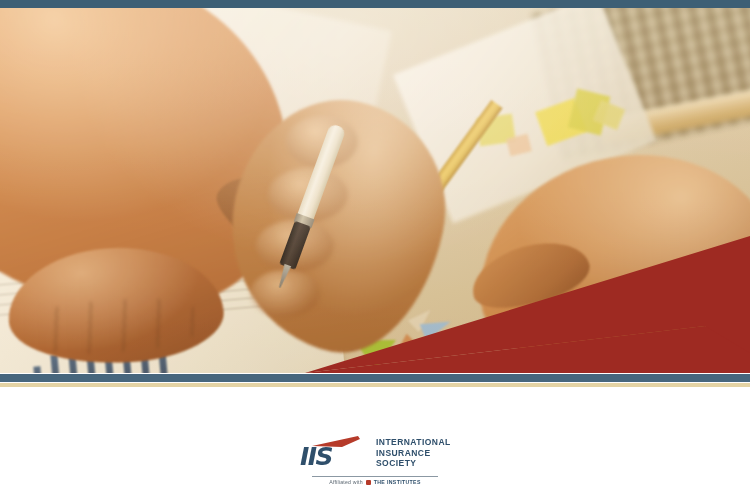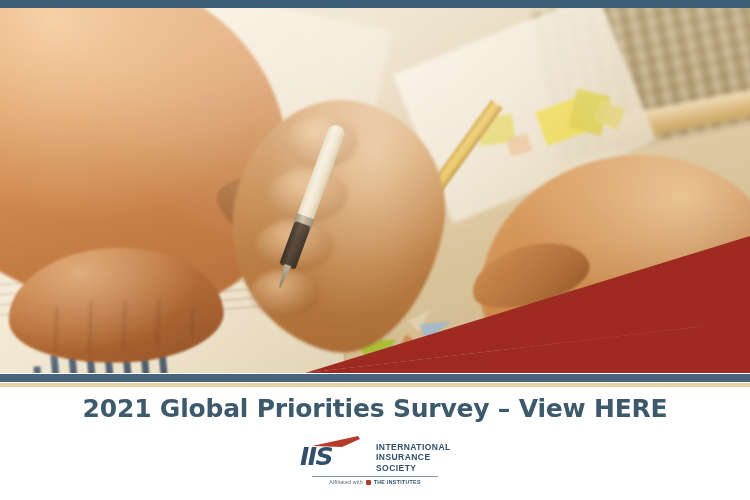--- a/index.html
+++ b/index.html
@@ -396,21 +396,21 @@
     justify-content: center;
     z-index: 34;
   }
   .logo {
     position: relative;
     width: 150px;
     height: 56px;
   }
   .logo-main {
     display: flex;
-    align-items: flex-end;
+    align-items: flex-start;
     gap: 6px;
   }
   .logo-mark {
     position: relative;
     width: 62px;
     height: 38px;
     flex: 0 0 auto;
   }
   .logo-swoosh {
     position: absolute;
@@ -550,23 +550,20 @@
 
   <svg class="red-wedge" viewBox="0 0 750 365" preserveAspectRatio="none">
     <polygon points="705,318 750,365 750,228 305,365" fill="#9e2a22"></polygon>
     <polygon points="705,318 750,248 750,365 330,365" fill="#9e2a22" opacity="0"></polygon>
     <polygon points="305,365 705,318 750,345 750,365" fill="#9e2a22"></polygon>
   </svg>
 
   <div class="rule-blue"></div>
   <div class="rule-gold"></div>
 
-  <div class="caption">
-    <div class="caption-title">2021 Global Priorities Survey – View HERE</div>
-  </div>
 
   <div class="logo-wrap">
     <div class="logo">
       <div class="logo-main">
         <div class="logo-mark">
           <svg class="logo-swoosh" viewBox="0 0 48 11" preserveAspectRatio="none">
             <polygon points="0,10 46,0 48,3 30,11" fill="#b63b2a"></polygon>
           </svg>
           <div class="logo-iis">IIS</div>
         </div>

